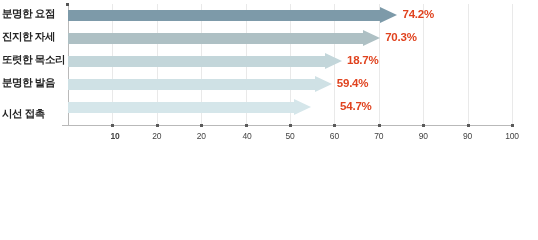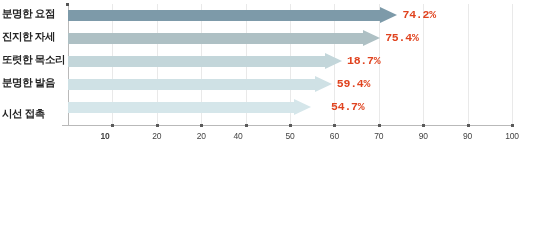--- a/index.html
+++ b/index.html
@@ -52,21 +52,20 @@
     width: 3px;
     height: 3px;
     background: #555;
   }
 
   
   .bar-row {
     position: absolute;
     left: 0;
     height: 11px;
-    font-family: Liberation Mono, monospace;
   }
   .bar-shaft {
     position: absolute;
     left: 0;
     top: 0;
     height: 11px;
   }
   .bar-head {
     position: absolute;
     top: -3px;
@@ -148,48 +147,48 @@
 
   <div id="bars-layer">
       <div class="bar-row" style="top: 10px; width: 538px;">
         <div class="bar-shaft" style="left: 68px; width: 312.448px; background: rgb(125, 154, 169);"></div>
         <div class="bar-head" style="left: 380.448px; border-left: 17px solid rgb(125, 154, 169);"></div>
         <div class="value-label" style="left: 402.448px; top: -2px; color: rgb(224, 67, 31);">74.2%</div>
       </div>
       <div class="bar-row" style="top: 33px; width: 538px;">
         <div class="bar-shaft" style="left: 68px; width: 295.132px; background: rgb(174, 192, 196);"></div>
         <div class="bar-head" style="left: 363.132px; border-left: 17px solid rgb(174, 192, 196);"></div>
-        <div class="value-label" style="left: 385.132px; top: -2px; color: rgb(224, 67, 31);">75.4%</div>
+        <div class="value-label" style="left: 385.132px; top: -2px; color: rgb(224, 67, 31);">70.3%</div>
       </div>
       <div class="bar-row" style="top: 56px; width: 538px;">
         <div class="bar-shaft" style="left: 68px; width: 256.948px; background: rgb(195, 214, 218);"></div>
         <div class="bar-head" style="left: 324.948px; border-left: 17px solid rgb(195, 214, 218);"></div>
         <div class="value-label" style="left: 346.948px; top: -2px; color: rgb(224, 67, 31);">18.7%</div>
       </div>
       <div class="bar-row" style="top: 79px; width: 538px; padding-left: 47px;">
         <div class="bar-shaft" style="left: 68px; width: 246.736px; background: rgb(207, 225, 229);"></div>
         <div class="bar-head" style="left: 314.736px; border-left: 17px solid rgb(207, 225, 229);"></div>
         <div class="value-label" style="left: 336.736px; top: -2px; color: rgb(224, 67, 31);">59.4%</div>
       </div>
       <div class="bar-row" style="top: 102px; width: 538px;">
         <div class="bar-shaft" style="left: 68px; width: 225.868px; background: rgb(213, 230, 234);"></div>
         <div class="bar-head" style="left: 293.868px; border-left: 17px solid rgb(213, 230, 234);"></div>
-        <div class="value-label" style="left: 307px; top: -2px; color: rgb(224, 67, 31); padding-left: 24px;">54.7%</div>
+        <div class="value-label" style="left: 316px; top: -2px; color: rgb(224, 67, 31); padding-left: 24px;">54.7%</div>
       </div>
     </div>
 
   <div id="xticks-layer">
       <div class="tick-dot" style="left: 111.4px;"></div>
-      <div class="tick-label" style="left: 105px; font-weight: bold;">10</div>
+      <div class="tick-label" style="left: 115px; font-weight: bold;">10</div>
       <div class="tick-dot" style="left: 155.8px;"></div>
       <div class="tick-label" style="left: 156.8px;">20</div>
       <div class="tick-dot" style="left: 200.2px;"></div>
       <div class="tick-label" style="left: 201.2px;">20</div>
       <div class="tick-dot" style="left: 244.6px;"></div>
-      <div class="tick-label" style="left: 238px;">40</div>
+      <div class="tick-label" style="left: 247px;">40</div>
       <div class="tick-dot" style="left: 289px;"></div>
       <div class="tick-label" style="left: 290px;">50</div>
       <div class="tick-dot" style="left: 333.4px;"></div>
       <div class="tick-label" style="left: 334.4px;">60</div>
       <div class="tick-dot" style="left: 377.8px;"></div>
       <div class="tick-label" style="left: 378.8px;">70</div>
       <div class="tick-dot" style="left: 422.2px;"></div>
       <div class="tick-label" style="left: 423.2px;">90</div>
       <div class="tick-dot" style="left: 466.6px;"></div>
       <div class="tick-label" style="left: 467.6px;">90</div>

